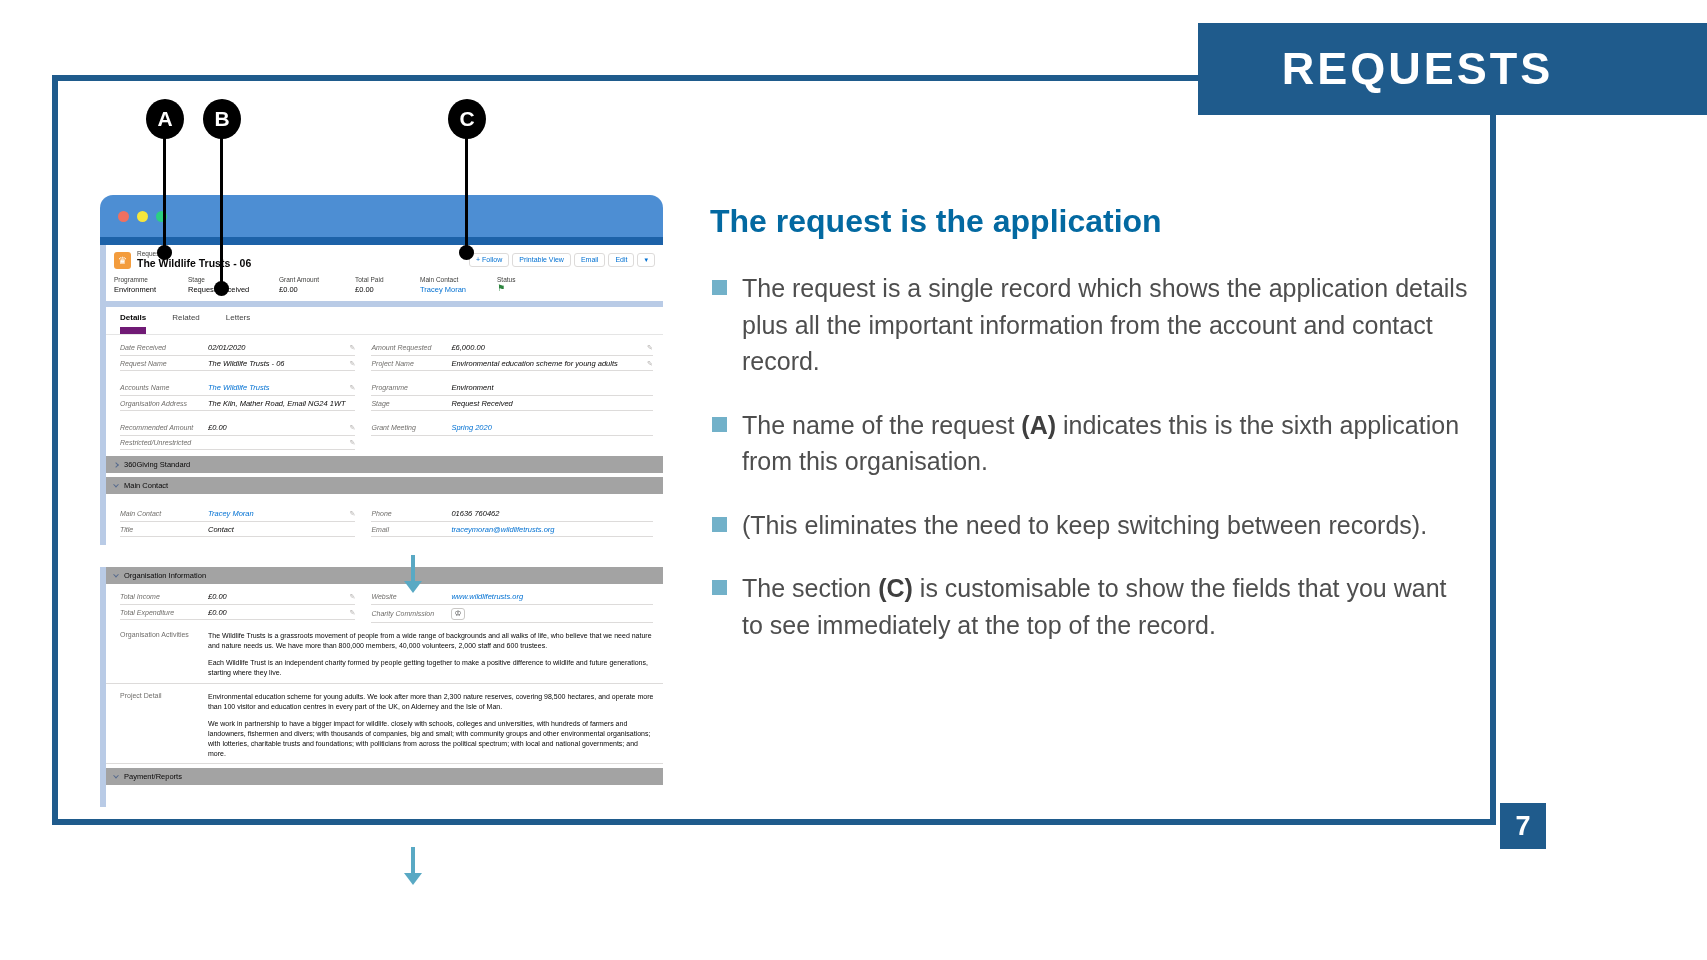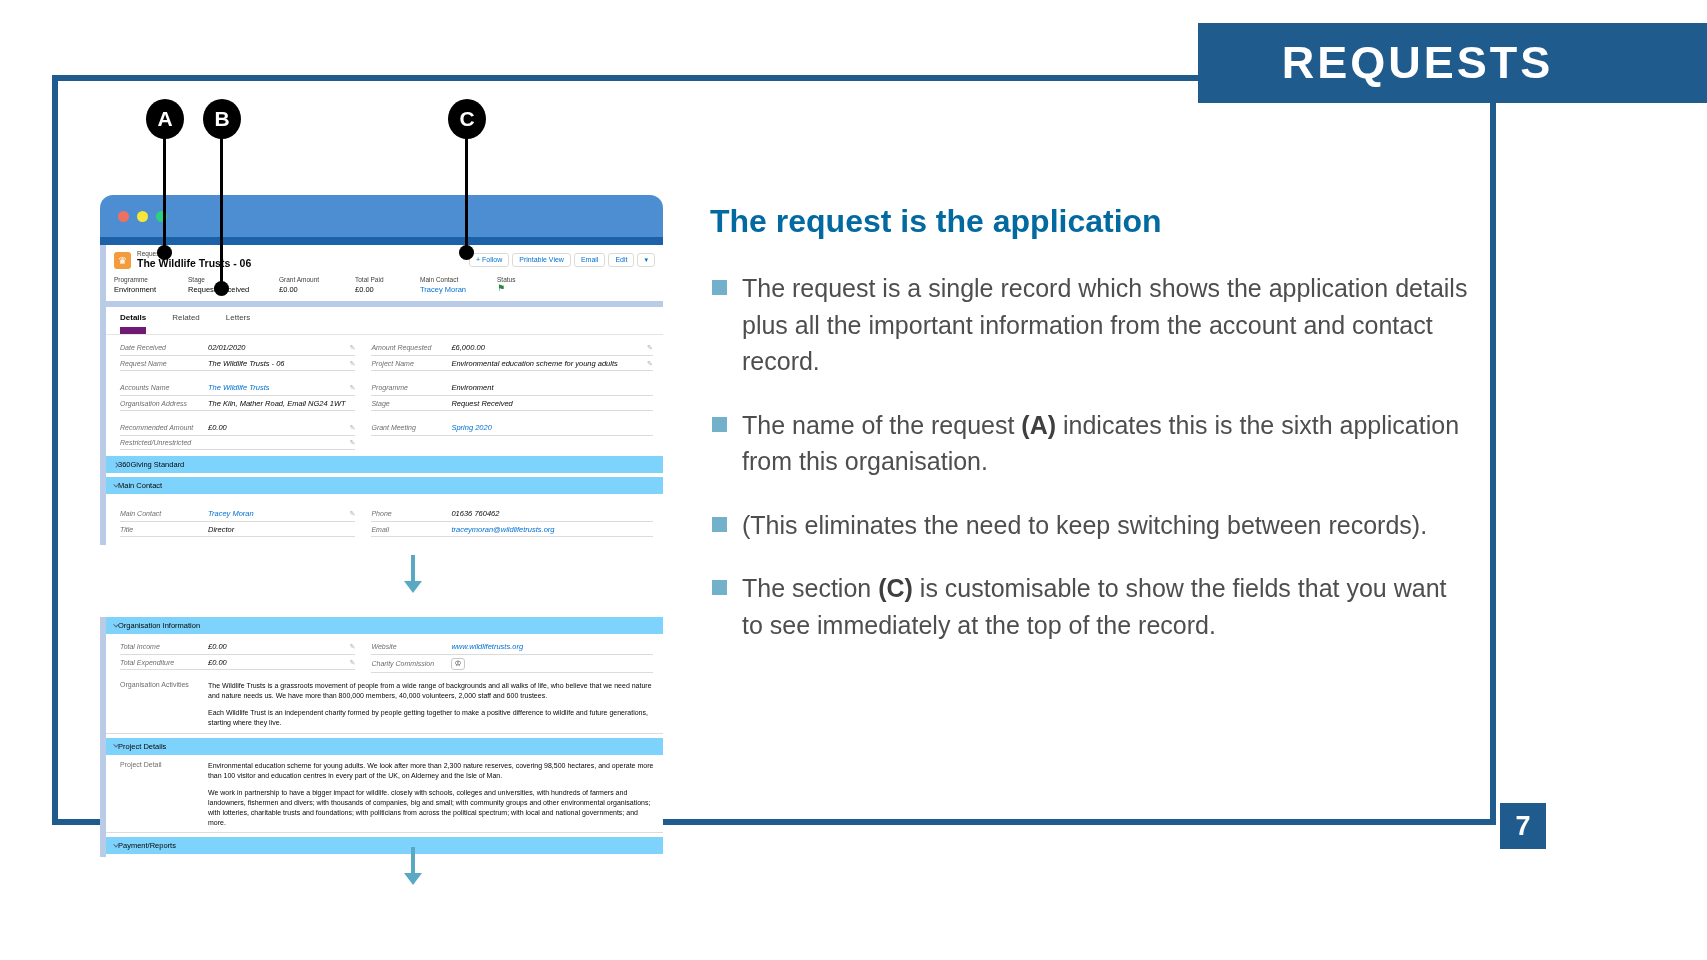--- a/index.html
+++ b/index.html
@@ -3,21 +3,21 @@
 <meta charset="utf-8">
 <style>
   * { margin:0; padding:0; box-sizing:border-box; }
   html,body { width:1707px; height:960px; background:#ffffff; overflow:hidden;
               font-family:"Liberation Sans","DejaVu Sans",sans-serif; }
   .abs { position:absolute; }
 
   
   #frame-border { left:52px; top:75px; width:1444px; height:750px;
                   border:6px solid #1f5b8c; z-index:1; }
-  #requests-banner { left:1198px; top:23px; width:509px; height:80px;
+  #requests-banner { left:1198px; top:23px; width:509px; height:92px;
                      background:#1f5b8c; z-index:3; display:flex; align-items:center; justify-content:center; }
   #requests-banner span { color:#ffffff; font-size:45px; font-weight:bold; letter-spacing:3px; padding-right:70px; }
   #page-num { left:1500px; top:803px; width:46px; height:46px; background:#1f5b8c; z-index:4;
               display:flex; align-items:center; justify-content:center;
               color:#fff; font-size:27px; font-weight:bold; }
 
   
   #rx-heading { left:710px; top:203px; font-size:32px; font-weight:bold; color:#0369a1; z-index:2;}
   #bullets { left:712px; top:270px; width:760px; z-index:2; }
   .bullet { display:flex; margin-bottom:27px; }
@@ -34,21 +34,21 @@
 
   
   #browser { left:100px; top:195px; width:563px; z-index:2; }
   #titlebar { height:42px; background:#4d8ed3; border-radius:13px 13px 0 0;
               display:flex; align-items:center; padding-left:18px; gap:8px; }
   .tl { width:11px; height:11px; border-radius:50%; }
   .tl-red { background:#ef7060; } .tl-yellow { background:#f6e63c; } .tl-green { background:#2bd081; }
   #sf-nav { height:8px; background:#1d62a8; }
   .sf-seg { background:#b9cbe6; border-left:6px solid #b9cbe6; overflow:hidden; }
   #seg1 { height:300px; }
-  #seg2 { height:240px; margin-top:72px; background:#ffffff; border-left:6px solid #b9cbe6; }
+  #seg2 { height:240px; margin-top:22px; background:#ffffff; border-left:6px solid #b9cbe6; }
   .card { background:#ffffff; }
 
   
   #rec-header { display:flex; justify-content:space-between; align-items:flex-start; padding:5px 8px 4px 8px; }
   #rec-id { display:flex; gap:6px; }
   #rec-icon { width:17px; height:17px; background:#f39c3d; border-radius:3px; margin-top:2px;
               display:flex; align-items:center; justify-content:center;
               color:#fff; font-size:10px; font-family:"DejaVu Sans",sans-serif; }
   .obj-label { font-size:6.5px; color:#3e3e3c; }
   .rec-title { font-size:10.5px; font-weight:bold; color:#080707; }
@@ -72,21 +72,21 @@
   
   .fgrid { display:flex; padding:5px 8px 2px 14px;font-style:italic; }
   .fcol-l { width:47%; padding-right:16px; }
   .fcol-r { width:53%; padding-right:2px; }
   .fld { display:flex; align-items:baseline; border-bottom:1px solid #dddbda; padding:3px 0 2.5px 0; min-height:14px; }
   .lbl { width:88px; flex-shrink:0; font-size:7px; color:#706e6b; }
   .val { flex:1; font-size:7.5px; color:#080707; white-space:nowrap; overflow:hidden; }
   .pcl { font-size:7px; color:#b0adab; margin-left:4px; font-family:"DejaVu Sans",sans-serif; }
   .fld-gap { height:9px; }
   
-  .section-bar { margin-top:4px; background:#7dd3fc; padding:4px 8px; display:flex; align-items:center; }
+  .section-bar { margin-top:4px; background:#a3a3a3; padding:4px 8px; display:flex; align-items:center; gap:6px; }
   .section-bar span.stitle { font-size:7.5px; color:#080707; }
   .chev { width:4px; height:4px; border-right:1.2px solid #54698d; border-bottom:1.2px solid #54698d; display:inline-block; }
   .chev-down { transform:rotate(45deg) translate(-1px,-1px); }
   .chev-right { transform:rotate(-45deg); }
   
   .tblock { display:flex; padding:6px 8px 4px 14px; border-bottom:1px solid #dddbda; margin-bottom:2px;}
   .tblock .lbl { width:88px; }
   .tbody { flex:1; font-size:7px; color:#080707; line-height:1.45; }
   .tbody p + p { margin-top:7px; }
   .cc-badge { display:inline-block; border:1px solid #c9c7c5; border-radius:3px; padding:0 2px;
@@ -268,21 +268,21 @@
       </div>
       <div class="fgrid" style="padding-top:12px;">
         <div class="fcol-l">
           <div class="fld">
               <span class="lbl">Main Contact</span>
               <span class="val lnk">Tracey Moran</span>
               <span class="pcl">✎</span>
             </div>
           <div class="fld">
               <span class="lbl">Title</span>
-              <span class="val">Director</span>
+              <span class="val">Contact</span>
             </div>
         </div>
         <div class="fcol-r">
           <div class="fld">
               <span class="lbl" style="width:80px">Phone</span>
               <span class="val">01636 760462</span>
             </div>
           <div class="fld">
               <span class="lbl" style="width:80px">Email</span>
               <span class="val lnk">traceymoran@wildlifetrusts.org</span>
@@ -330,24 +330,20 @@
           </div>
       </div>
     </div>
     <div class="tblock">
       <span class="lbl">Organisation Activities</span>
       <div class="tbody">
         <p>The Wildlife Trusts is a grassroots movement of people from a wide range of backgrounds and all walks of life, who believe that we need nature and nature needs us. We have more than 800,000 members, 40,000 volunteers, 2,000 staff and 600 trustees.</p>
         <p>Each Wildlife Trust is an independent charity formed by people getting together to make a positive difference to wildlife and future generations, starting where they live.</p>
       </div>
     </div>
-    <div class="section-bar">
-      <span class="chev chev-down"></span>
-      <span class="stitle">Project Details</span>
-    </div>
     <div class="tblock">
       <span class="lbl">Project Detail</span>
       <div class="tbody">
         <p>Environmental education scheme for young adults. We look after more than 2,300 nature reserves, covering 98,500 hectares, and operate more than 100 visitor and education centres in every part of the UK, on Alderney and the Isle of Man.</p>
         <p>We work in partnership to have a bigger impact for wildlife. closely with schools, colleges and universities, with hundreds of farmers and landowners, fishermen and divers; with thousands of companies, big and small; with community groups and other environmental organisations; with lotteries, charitable trusts and foundations; with politicians from across the political spectrum; with local and national governments; and more.</p>
       </div>
     </div>
     <div class="section-bar">
       <span class="chev chev-down"></span>
       <span class="stitle">Payment/Reports</span>

